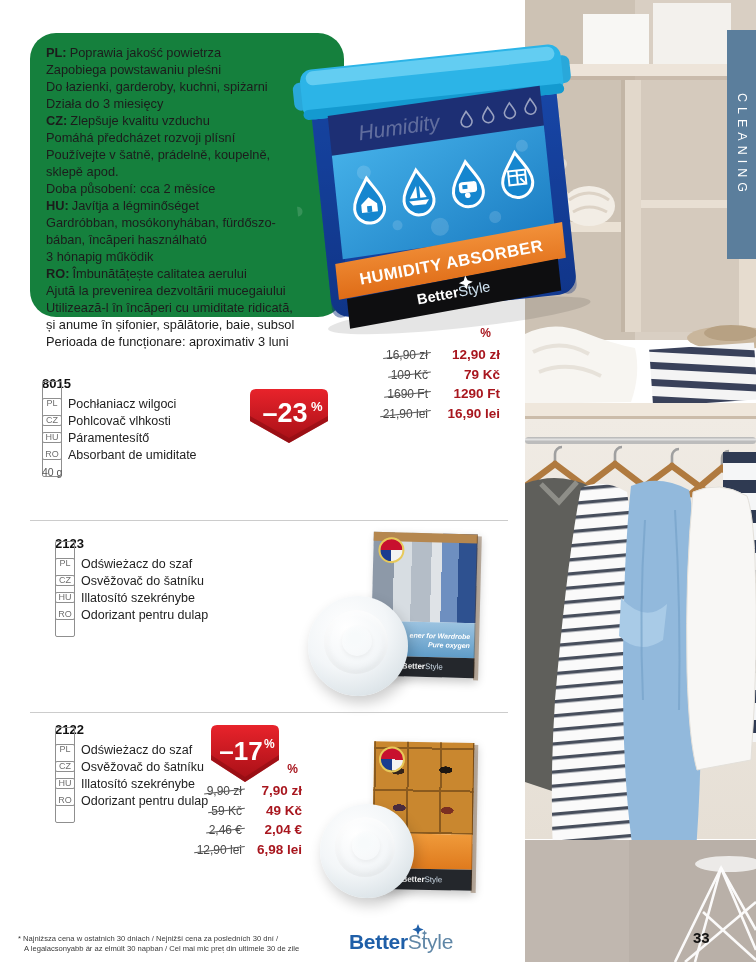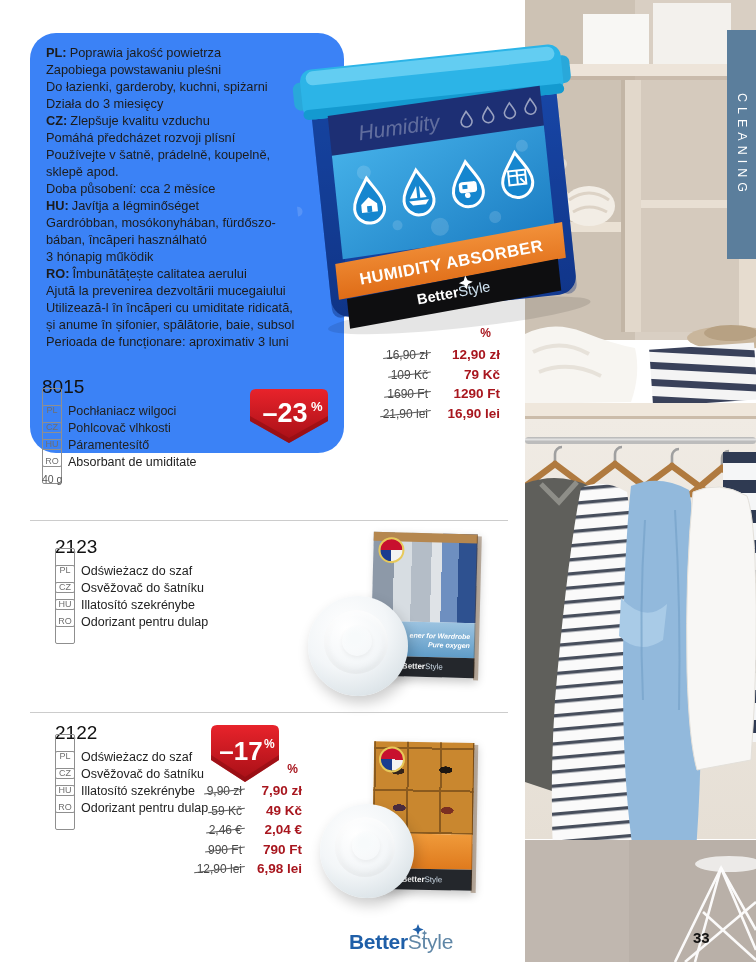--- a/index.html
+++ b/index.html
@@ -5,26 +5,26 @@
   html,body{margin:0;padding:0;background:#888;}
   #page{position:relative;width:756px;height:969px;background:#ffffff;overflow:hidden;
         font-family:"Liberation Sans",sans-serif;-webkit-font-smoothing:antialiased;}
   
   #photo{position:absolute;left:525px;top:0;width:231px;height:962px;}
   
   #cleaning-tab{position:absolute;left:727px;top:30px;width:29px;height:229px;background:#5b7e9c;
     color:#fff;display:flex;align-items:center;justify-content:center;writing-mode:vertical-rl;
     letter-spacing:5px;font-size:12.5px;font-weight:400;}
   
-  #infobox{position:absolute;left:30px;top:33px;width:314px;height:420px;background:#3b82f6;
+  #infobox{position:absolute;left:30px;top:33px;width:314px;height:284px;background:#15803d;
     border-radius:26px;padding:11px 0 0 16px;box-sizing:border-box;color:#1c1c1c;
     font-size:12.8px;line-height:17px;}
   .info-line b:not(:empty){margin-right:3px;}
   
-  .prod-code{font-size:19px;font-weight:normal;color:#111;margin-bottom:4px;}
+  .prod-code{font-size:13px;font-weight:bold;color:#111;margin-bottom:4px;}
   .name-row{display:flex;align-items:center;height:17px;}
   .lang-tag{display:inline-block;border:1px solid #8f8f8f;color:#6f6f6f;font-size:9px;
     line-height:11px;min-width:16px;text-align:center;border-radius:2px;margin-right:6px;
     padding:16px 1px;flex:0 0 auto;}
   .name-text{font-size:12.5px;color:#222;white-space:nowrap;}
   .variant-line{font-size:12.5px;color:#222;line-height:16px;}
   .weight{font-size:10.5px;color:#555;margin-top:3px;}
   #p8015{position:absolute;left:42px;top:376px;}
   #p2123{position:absolute;left:55px;top:536px;}
   #p2122{position:absolute;left:55px;top:722px;}
@@ -458,24 +458,20 @@
       </div>
       <div class="price-row">
         <span class="old-cell"><s class="old-price" style="text-decoration:none">59 Kč</s></span>
         <span class="new-cell">49 Kč</span>
       </div>
       <div class="price-row">
         <span class="old-cell"><s class="old-price" style="text-decoration:none">2,46 €</s></span>
         <span class="new-cell">2,04 €</span>
       </div>
       <div class="price-row">
-        <span class="old-cell"><s class="old-price" style="text-decoration:none">990 Ft</s></span>
-        <span class="new-cell">790 Ft</span>
-      </div>
-      <div class="price-row">
         <span class="old-cell"><s class="old-price" style="text-decoration:none">12,90 lei</s></span>
         <span class="new-cell">6,98 lei</span>
       </div>
   </div>
   <div id="notes2122" class="notes">
     <div class="note-line"></div>
       <div class="note-line"></div>
   </div>
 
   <div id="wbox2122" class="wbox">
@@ -486,20 +482,24 @@
       <div class="wbox-title"></div>
     </div>
     <div class="wbox-brand">
         <span class="b">Better</span>
         <span class="l">Style</span>
       </div>
     <div class="wbox-side"></div>
   </div>
   <div id="disc2122" class="disc"></div>
 
+  <div id="footnote">
+    <div>* Najniższa cena w ostatnich 30 dniach / Nejnižší cena za posledních 30 dní /</div>
+    <div class="l2">A legalacsonyabb ár az elmúlt 30 napban / Cel mai mic preț din ultimele 30 de zile</div>
+  </div>
 
   <div id="logo">
     <span class="b">Better</span><span class="l">Style</span>
     <svg width="18" height="14" viewBox="0 0 18 14">
       <path d="M9,0 l1.6,4 4,1.6 -4,1.6 -1.6,4 -1.6,-4 -4,-1.6 4,-1.6 Z" fill="#1f5fa8"></path>
       <path d="M15.5,6 l0.9,2.2 2.2,0.9 -2.2,0.9 -0.9,2.2 -0.9,-2.2 -2.2,-0.9 2.2,-0.9 Z" fill="#5f86a6"></path>
     </svg>
   </div>
 
   <div id="page-num">33</div>

